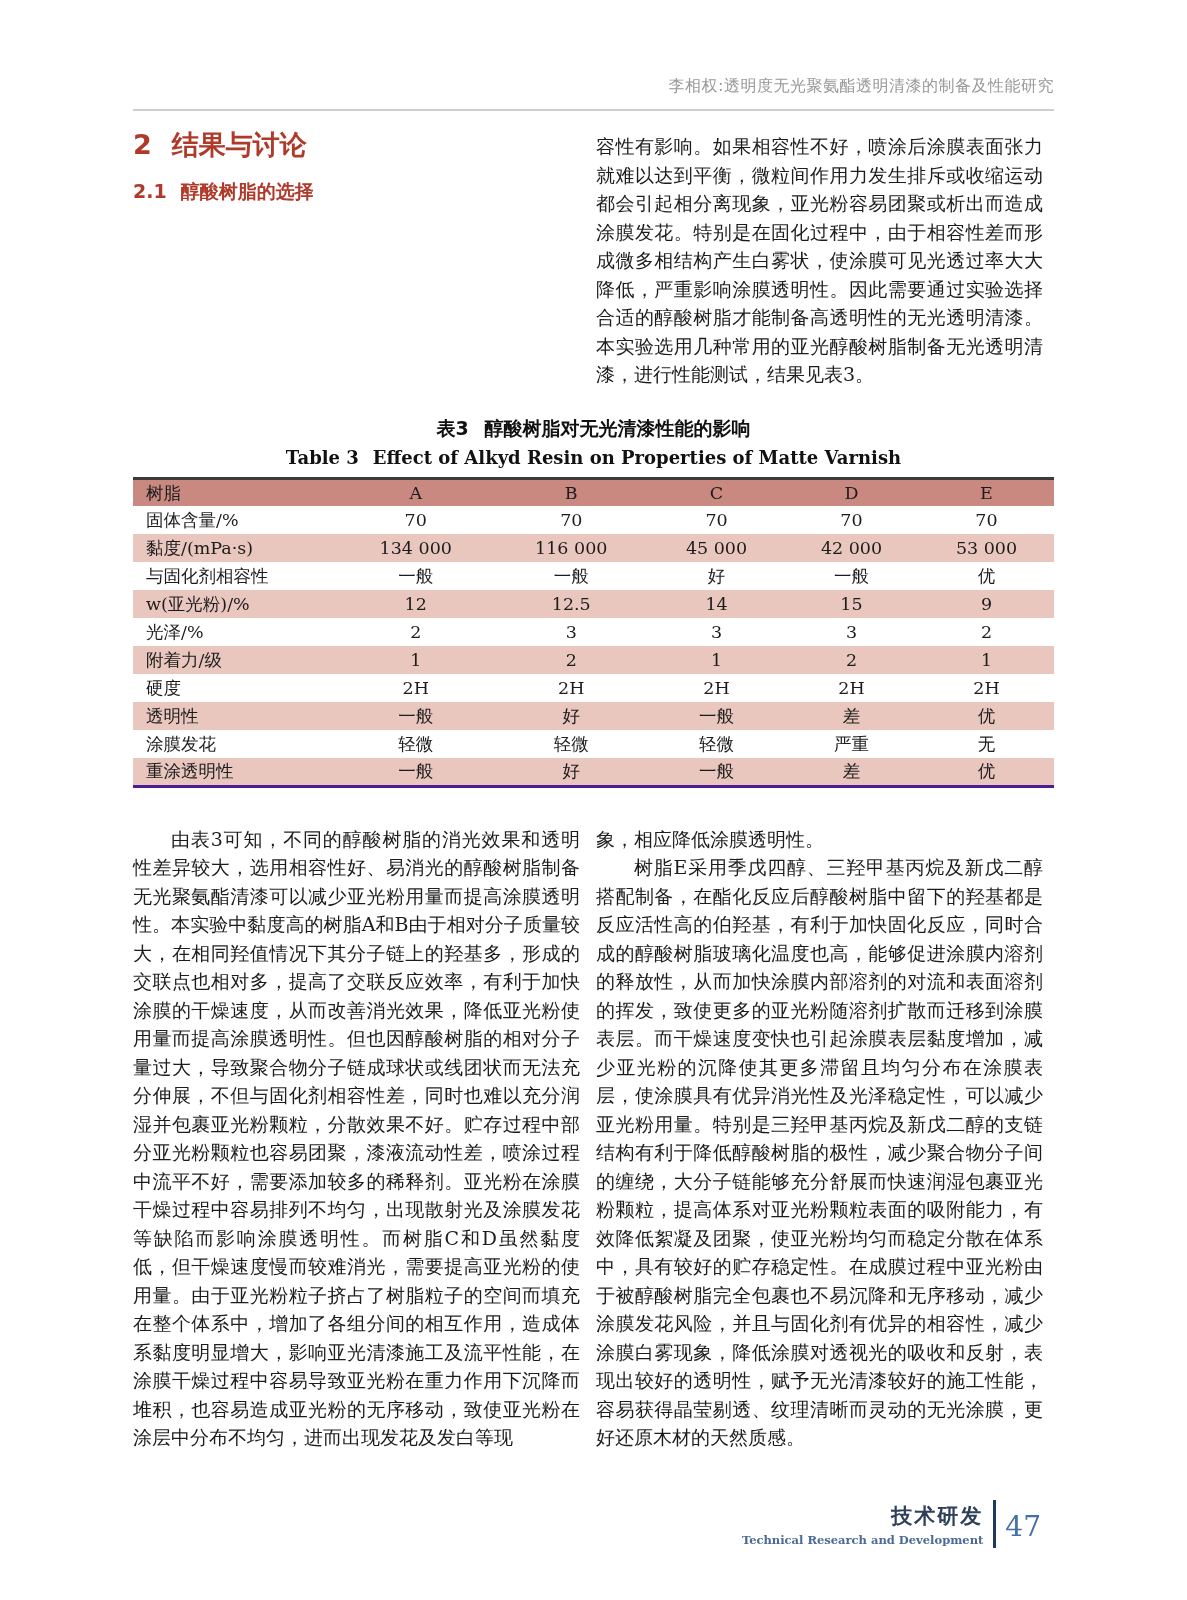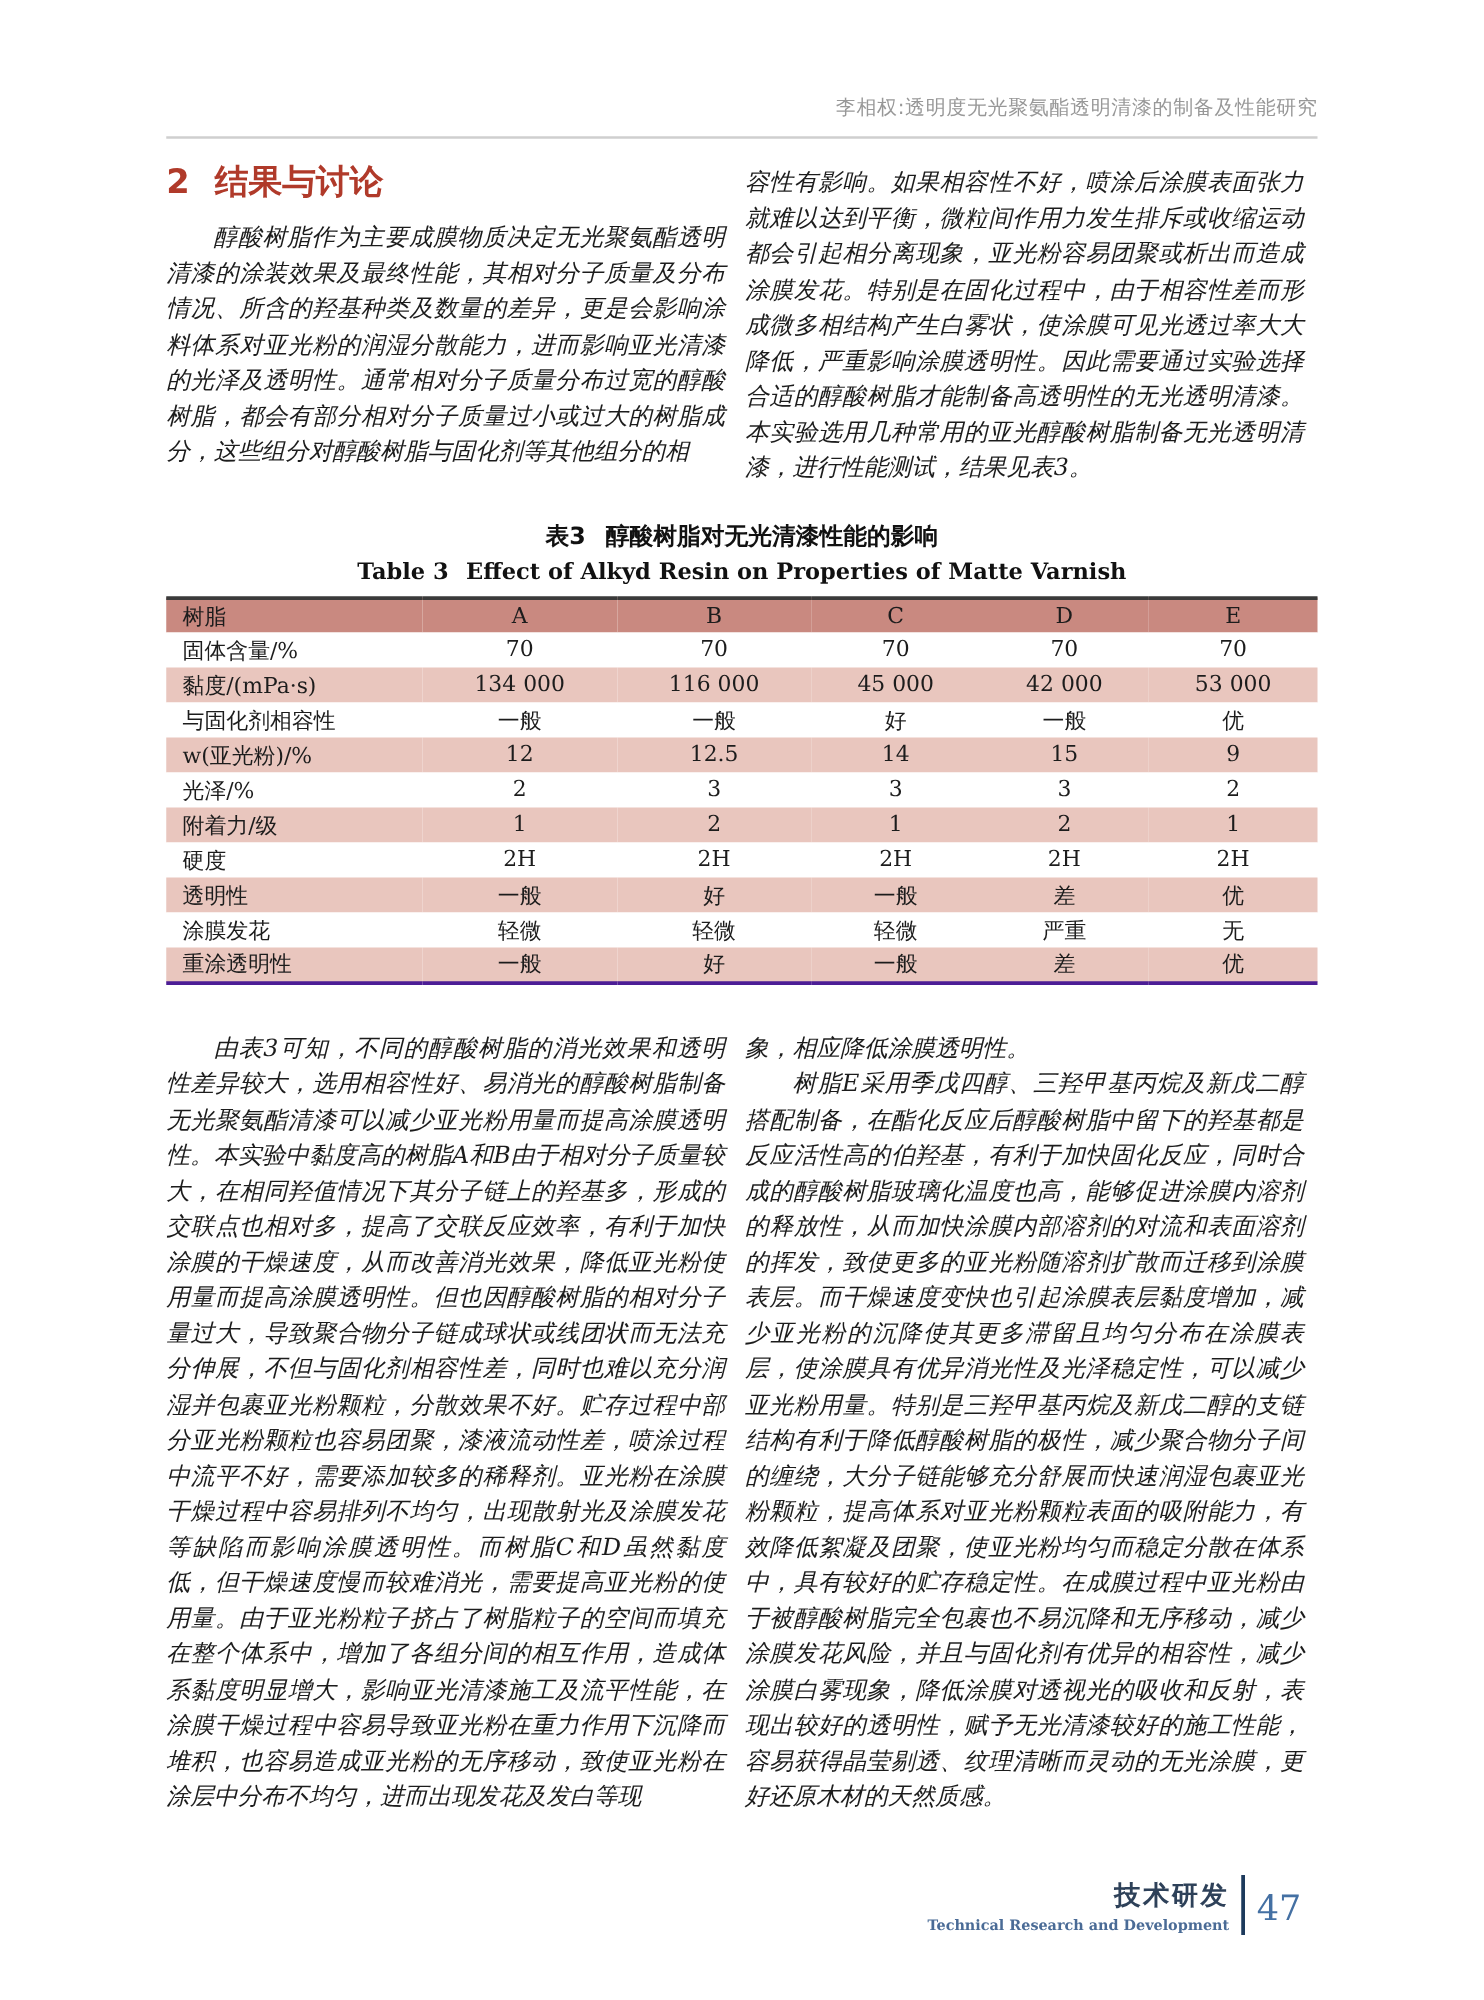--- a/index.html
+++ b/index.html
@@ -21,21 +21,21 @@
   .cols { display:flex; gap:16px; }
   .col { width:447px; }
 
   h1.section { margin-top:16px; color:#b03a2a; font-family:"DejaVu Sans","Liberation Sans",sans-serif; font-size:27px; font-weight:bold; }
   h1.section .sec-no { margin-right:20px; }
   h2.subsection { margin-top:16px; color:#b03a2a; font-family:"DejaVu Sans","Liberation Sans",sans-serif; font-size:19px; font-weight:bold; }
   h2.subsection .sec-no { margin-right:14px; }
 
   p.para {
     font-size:19px; line-height:28.5px; text-align:justify;
-    text-indent:2em; color:#1c1c1c;font-style:italic;
+    text-indent:2em; color:#1c1c1c;
   }
   p.para.cont { text-indent:0; }
   .col-left .para { margin-top:13px; }
   .col-right-top .para { margin-top:21px; }
 
   
   .table-block { margin-top:27px; }
   .tbl-title-zh { text-align:center; font-family:"DejaVu Sans","Liberation Sans",sans-serif; font-weight:bold; font-size:19px; color:#111; }
   .tbl-title-zh .tno { margin-right:16px; }
   .tbl-title-en { text-align:center; font-weight:bold; font-size:18px; margin-top:5px; color:#111; }
@@ -70,21 +70,23 @@
     <div class="running-head">
       <span class="running-head-text">李相权:透明度无光聚氨酯透明清漆的制备及性能研究</span>
       <div class="head-rule"></div>
     </div>
 
     <div class="cols">
       <div class="col col-left">
         <h1 class="section">
           <span class="sec-no">2</span><span>结果与讨论</span>
         </h1>
-        <p class="para">醇酸树脂作为主要成膜物质决定无光聚氨酯透明清漆的涂装效果及最终性能，其相对分子质量及分布情况、所含的羟基种类及数量的差异，更是会影响涂料体系对亚光粉的润湿分散能力，进而影响亚光清漆的光泽及透明性。通常相对分子质量分布过宽的醇酸树脂，都会有部分相对分子质量过小或过大的树脂成分，这些组分对醇酸树脂与固化剂等其他组分的相</p>
+        <h2 class="subsection">
+          <span class="sec-no">2.1</span><span>醇酸树脂的选择</span>
+        </h2>
       </div>
       <div class="col col-right-top">
         <p class="para cont">容性有影响。如果相容性不好，喷涂后涂膜表面张力就难以达到平衡，微粒间作用力发生排斥或收缩运动都会引起相分离现象，亚光粉容易团聚或析出而造成涂膜发花。特别是在固化过程中，由于相容性差而形成微多相结构产生白雾状，使涂膜可见光透过率大大降低，严重影响涂膜透明性。因此需要通过实验选择合适的醇酸树脂才能制备高透明性的无光透明清漆。本实验选用几种常用的亚光醇酸树脂制备无光透明清漆，进行性能测试，结果见表3。</p>
       </div>
     </div>
 
     <div class="table-block">
       <div class="tbl-title-zh">
         <span class="tno">表3</span><span>醇酸树脂对无光清漆性能的影响</span>
       </div>

